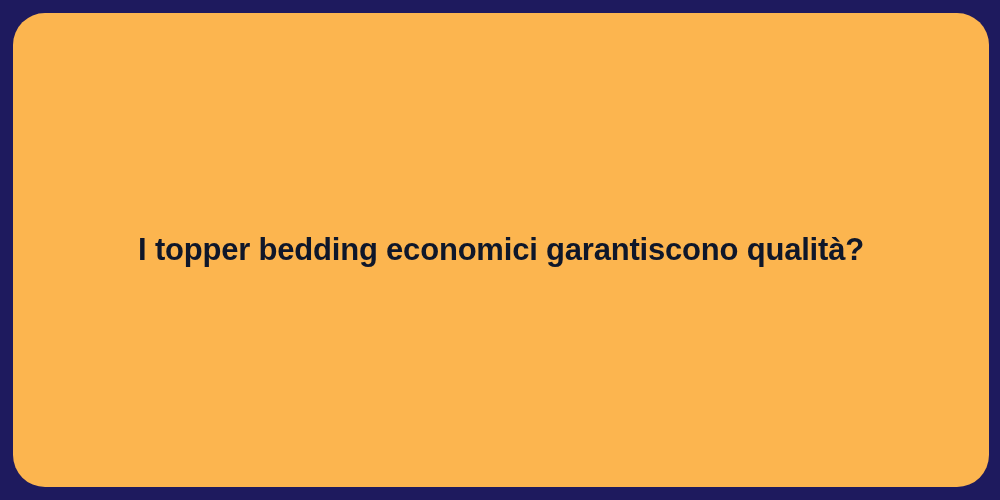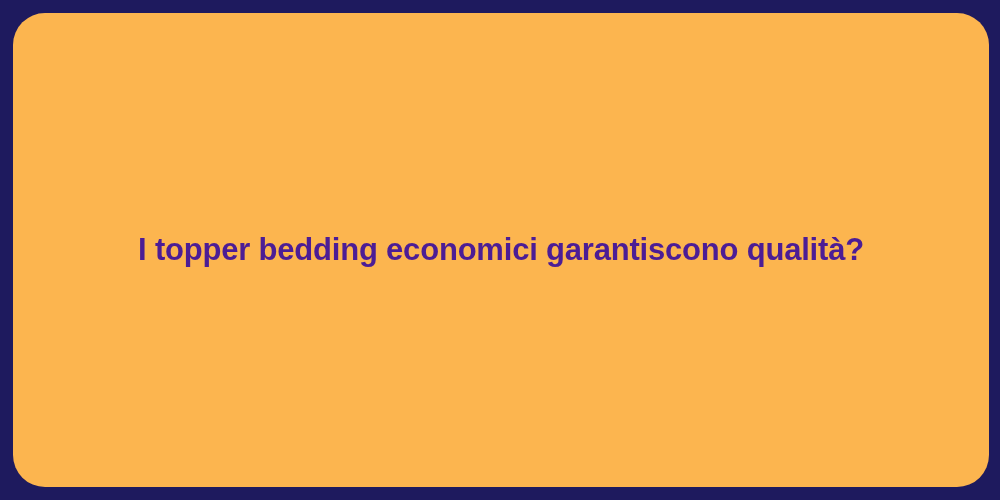--- a/index.html
+++ b/index.html
@@ -34,21 +34,21 @@
     border-radius: 32px;
     display: flex;
     align-items: center;
     justify-content: center;
     text-align: center;
     padding: 0 40px;
   }
 
   .banner-heading {
     margin: 0;
-    color: #4c1d95;
+    color: #0f172a;
     font-family: "Liberation Sans", sans-serif;
     font-size: 31px;
     font-weight: bold;
     line-height: 1.3;
     letter-spacing: -0.2px;
     white-space: nowrap;
   }
 </style>
 </head>
 <body>

